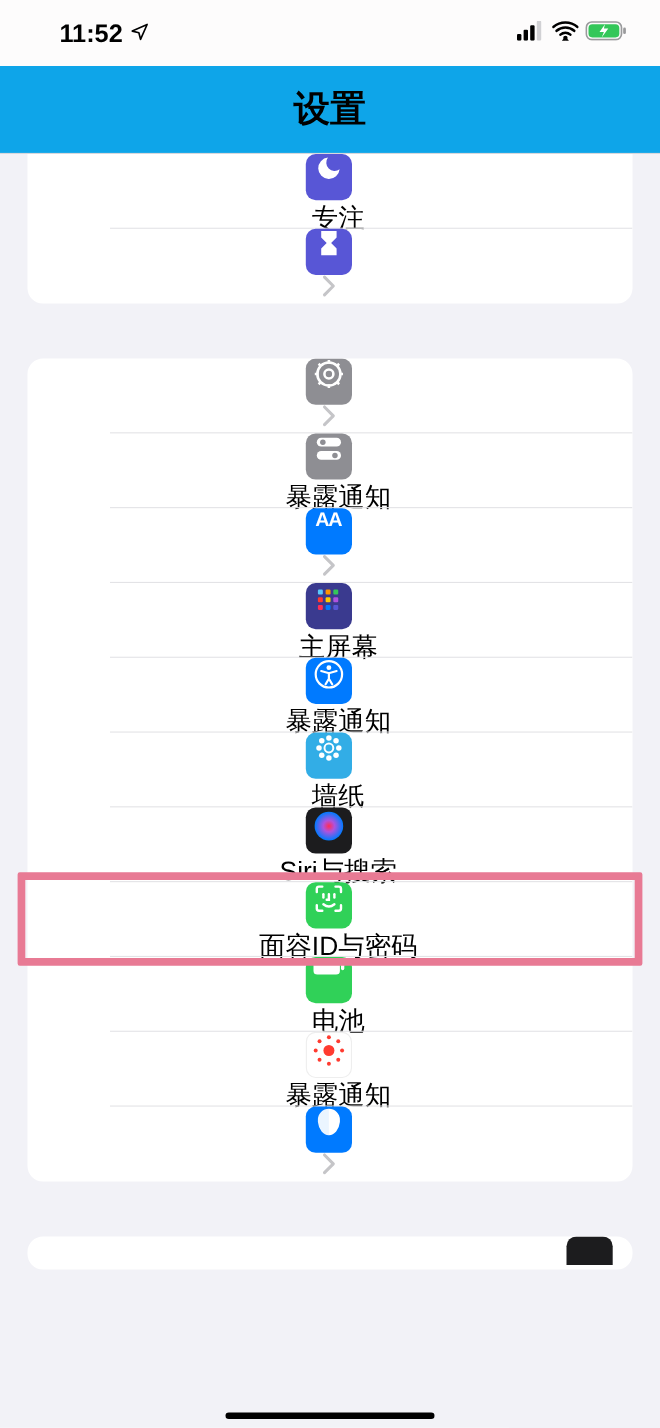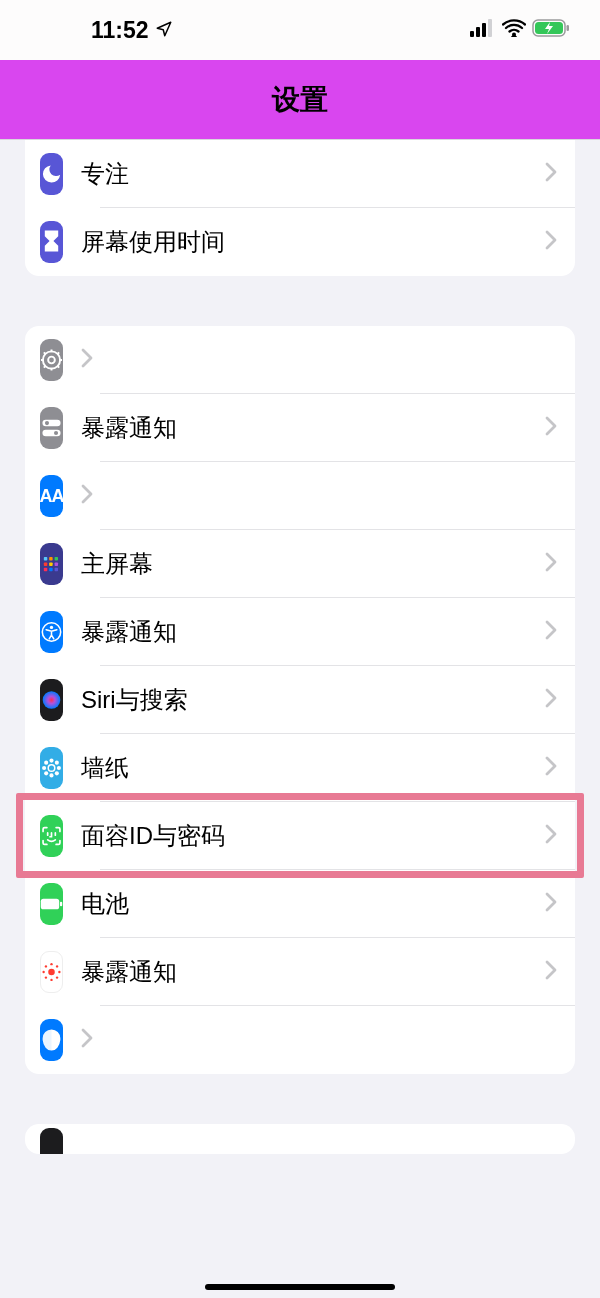--- a/index.html
+++ b/index.html
@@ -12,52 +12,53 @@
     position: relative;
   }
   .status-bar {
     height: 60px;
     display: flex;
     align-items: center;
     justify-content: space-between;
     padding: 0 30px 0 54px;
     background: #fdfcfc;
   }
-  .status-left { display: flex; align-items: flex-start; gap: 6px; font-weight: 600; font-size: 23px; margin-left: 37px;}
+  .status-left { display: flex; align-items: flex-start; gap: 6px; font-weight: 600; font-size: 23px;}
   .status-right { display: flex; align-items: center; gap: 6px; }
   .header {
     height: 80px;
     display: flex;
     align-items: center;
     justify-content: center;
-    font-size: 28px;
+    font-size: 33px;
     font-weight: 600;
     border-bottom: 1px solid #d8d8dc;
-    background: #d946ef;
+    background: #0ea5e9;
     text-align: center;
   }
   .group {
     margin: 0 25px;
     background: #fff;
     border-radius: 14px;
     overflow: hidden;
   }
   .group + .group { margin-top: 50px; }
   .group.first { margin-top: 0; border-top-left-radius:0; border-top-right-radius:0;}
   .row {
     display: flex;
     align-items: center;
     height: 68px;
     padding-left: 15px;
     position: relative;
+    flex-direction: column;
   }
   .row .icon-box {
-    width: 23px; height: 42px;
+    width: 42px; height: 42px;
     border-radius: 9px;
-    display: flex; align-items: center; justify-content: center;
+    display: flex; justify-content: center;
     flex-shrink: 0;
     margin-right: 18px;
   }
   .row .label {
     font-size: 24px;
     flex: 1;
     color: #000;
   }
   .row .chev {
     color: #c5c5c8;
@@ -142,21 +143,20 @@
           <path d="M2 2 L10 10 L2 18" fill="none" stroke="currentColor" stroke-width="2.8" stroke-linecap="round" stroke-linejoin="round"></path>
         </svg></span>
     <div class="sep"></div>
   </div>
   <div class="row">
     <div class="icon-box" style="background:#5856d6">
       <svg width="24" height="28" viewBox="0 0 24 28">
           <path d="M5 2 h14 v6 l-5 5 l5 5 v6 h-14 v-6 l5-5 l-5-5 Z" fill="#fff"></path>
         </svg>
     </div>
-    <div class="label">屏幕使用时间</div>
     <span class="chev"><svg width="12" height="20" viewBox="0 0 12 20">
           <path d="M2 2 L10 10 L2 18" fill="none" stroke="currentColor" stroke-width="2.8" stroke-linecap="round" stroke-linejoin="round"></path>
         </svg></span>
 
   </div>
 </div>
 
 <div class="group">
   <div class="row">
     <div class="icon-box" style="background:#8e8e93">
@@ -232,39 +232,20 @@
           <path d="M8 12 l7 2 l7-2 M15 14 v5 l-3 5 M15 19 l3 5" stroke="#fff" stroke-width="2" stroke-linecap="round" fill="none"></path>
         </svg>
     </div>
     <div class="label">暴露通知</div>
     <span class="chev"><svg width="12" height="20" viewBox="0 0 12 20">
           <path d="M2 2 L10 10 L2 18" fill="none" stroke="currentColor" stroke-width="2.8" stroke-linecap="round" stroke-linejoin="round"></path>
         </svg></span>
     <div class="sep"></div>
   </div>
   <div class="row">
-    <div class="icon-box" style="background:#1c1c1e">
-      <svg width="34" height="34" viewBox="0 0 34 34">
-          <defs>
-            <radialGradient id="sg" cx="50%" cy="50%">
-              <stop offset="0%" stop-color="#ff2d55"></stop>
-              <stop offset="40%" stop-color="#af52de"></stop>
-              <stop offset="100%" stop-color="#007aff"></stop>
-            </radialGradient>
-          </defs>
-          <circle cx="17" cy="17" r="13" fill="url(#sg)"></circle>
-        </svg>
-    </div>
-    <div class="label">Siri与搜索</div>
-    <span class="chev"><svg width="12" height="20" viewBox="0 0 12 20">
-          <path d="M2 2 L10 10 L2 18" fill="none" stroke="currentColor" stroke-width="2.8" stroke-linecap="round" stroke-linejoin="round"></path>
-        </svg></span>
-    <div class="sep"></div>
-  </div>
-  <div class="row">
     <div class="icon-box" style="background:#32ade6">
       <svg width="28" height="28" viewBox="0 0 28 28">
           <circle cx="14" cy="14" r="4" fill="none" stroke="#fff" stroke-width="1.8"></circle>
           <g fill="#fff">
             <circle cx="14" cy="5" r="2.5"></circle>
             <circle cx="14" cy="23" r="2.5"></circle>
             <circle cx="5" cy="14" r="2.5"></circle>
             <circle cx="23" cy="14" r="2.5"></circle>
             <circle cx="7.5" cy="7.5" r="2.5"></circle>
             <circle cx="20.5" cy="7.5" r="2.5"></circle>
@@ -273,20 +254,39 @@
           </g>
         </svg>
     </div>
     <div class="label">墙纸</div>
     <span class="chev"><svg width="12" height="20" viewBox="0 0 12 20">
           <path d="M2 2 L10 10 L2 18" fill="none" stroke="currentColor" stroke-width="2.8" stroke-linecap="round" stroke-linejoin="round"></path>
         </svg></span>
     <div class="sep"></div>
   </div>
   <div class="row">
+    <div class="icon-box" style="background:#1c1c1e">
+      <svg width="34" height="34" viewBox="0 0 34 34">
+          <defs>
+            <radialGradient id="sg" cx="50%" cy="50%">
+              <stop offset="0%" stop-color="#ff2d55"></stop>
+              <stop offset="40%" stop-color="#af52de"></stop>
+              <stop offset="100%" stop-color="#007aff"></stop>
+            </radialGradient>
+          </defs>
+          <circle cx="17" cy="17" r="13" fill="url(#sg)"></circle>
+        </svg>
+    </div>
+    <div class="label">Siri与搜索</div>
+    <span class="chev"><svg width="12" height="20" viewBox="0 0 12 20">
+          <path d="M2 2 L10 10 L2 18" fill="none" stroke="currentColor" stroke-width="2.8" stroke-linecap="round" stroke-linejoin="round"></path>
+        </svg></span>
+    <div class="sep"></div>
+  </div>
+  <div class="row">
     <div class="icon-box" style="background:#30d158">
       <svg width="30" height="30" viewBox="0 0 30 30" fill="none" stroke="#fff" stroke-width="2.2" stroke-linecap="round">
           <path d="M4 9 V6 a2 2 0 0 1 2-2 h3 M21 4 h3 a2 2 0 0 1 2 2 v3 M26 21 v3 a2 2 0 0 1-2 2 h-3 M9 26 h-3 a2 2 0 0 1-2-2 v-3"></path>
           <line x1="10" y1="11" x2="10" y2="14"></line>
           <line x1="20" y1="11" x2="20" y2="14"></line>
           <path d="M15 11 v5 h-2"></path>
           <path d="M10 20 q5 4 10 0"></path>
         </svg>
     </div>
     <div class="label">面容ID与密码</div>

